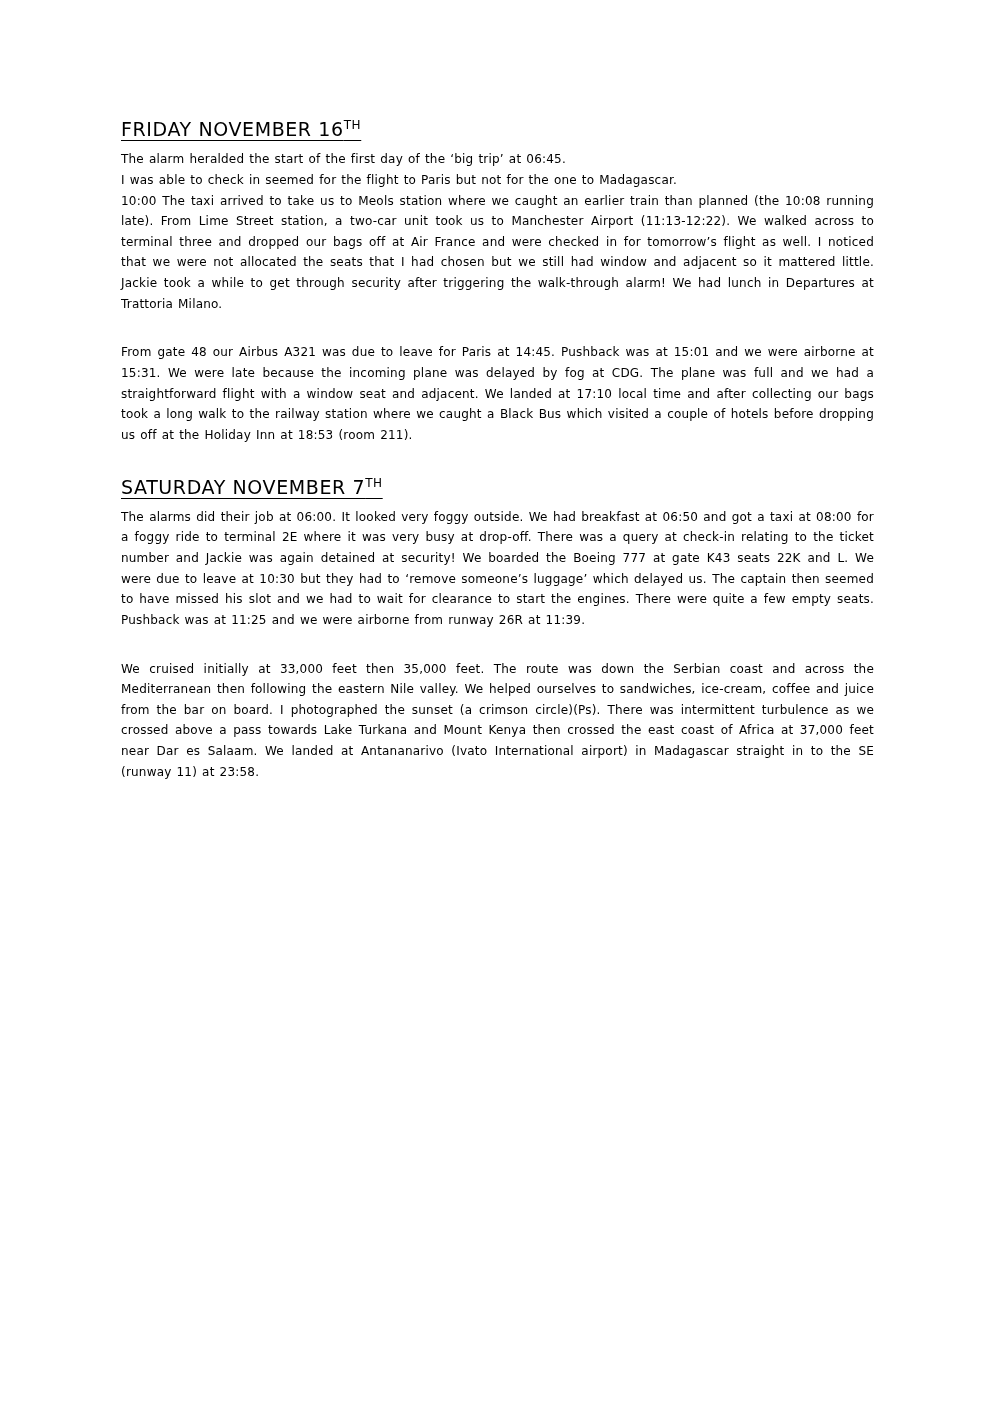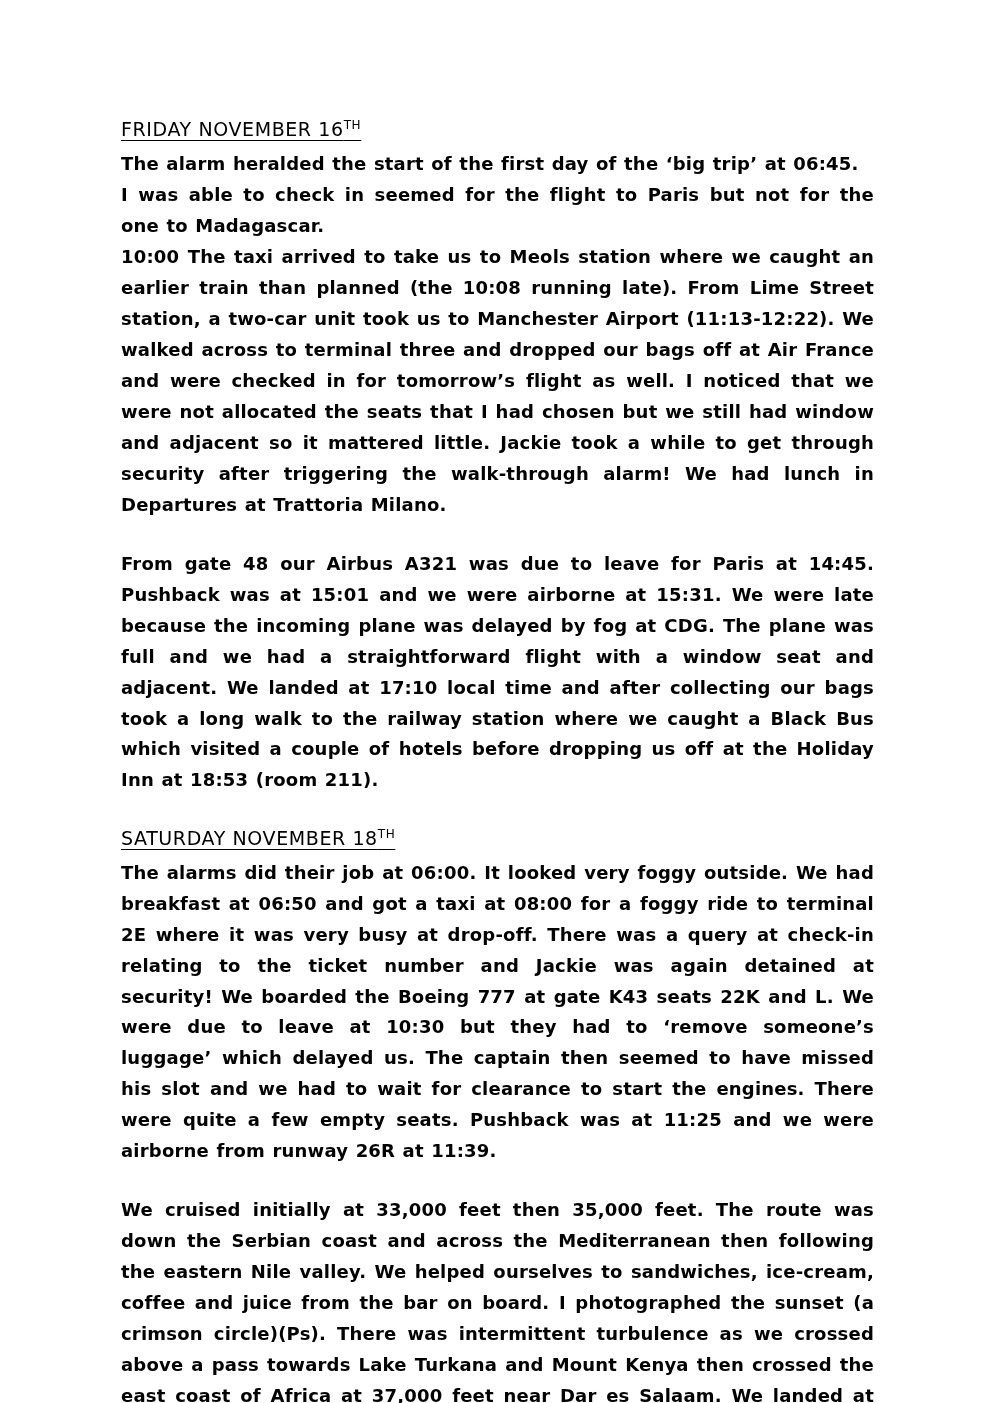--- a/index.html
+++ b/index.html
@@ -29,26 +29,25 @@
   .heading .underlined {
     text-decoration: underline;
     text-underline-offset: 4px;
   }
   .heading sup {
     font-size: 12px;
     vertical-align: super;
   }
   .para {
     margin: 0;
-    font-size: 18px;
+    font-size: 12px;
     line-height: 1.72;
     text-align: justify;
     letter-spacing: 0.2px;
     word-spacing: 1px;
-    font-weight: bold;
   }
   .para.gap {
     margin-top: 28px;
   }
 </style>
 </head>
 <body>
 
 <div class="page">
   <div id="sections">
@@ -59,21 +58,21 @@
 
   <p class="para">I was able to check in seemed for the flight to Paris but not for the one to Madagascar.</p>
 
   <p class="para">10:00 The taxi arrived to take us to Meols station where we caught an earlier train than planned (the 10:08 running late). From Lime Street station, a two-car unit took us to Manchester Airport (11:13-12:22). We walked across to terminal three and dropped our bags off at Air France and were checked in for tomorrow’s flight as well. I noticed that we were not allocated the seats that I had chosen but we still had window and adjacent so it mattered little. Jackie took a while to get through security after triggering the walk-through alarm! We had lunch in Departures at Trattoria Milano.</p>
 
   <p class="para gap">From gate 48 our Airbus A321 was due to leave for Paris at 14:45. Pushback was at 15:01 and we were airborne at 15:31. We were late because the incoming plane was delayed by fog at CDG. The plane was full and we had a straightforward flight with a window seat and adjacent. We landed at 17:10 local time and after collecting our bags took a long walk to the railway station where we caught a Black Bus which visited a couple of hotels before dropping us off at the Holiday Inn at 18:53 (room 211).</p>
 </div>
   </section>
 
   <section class="section">
-    <h2 class="heading"><span class="underlined"><span class="heading-text">SATURDAY NOVEMBER 18</span><sup class="heading-sup">TH</sup></span></h2>
+    <h2 class="heading"><span class="underlined"><span class="heading-text">SATURDAY NOVEMBER 7</span><sup class="heading-sup">TH</sup></span></h2>
     <div class="paragraphs">
   <p class="para">The alarms did their job at 06:00. It looked very foggy outside. We had breakfast at 06:50 and got a taxi at 08:00 for a foggy ride to terminal 2E where it was very busy at drop-off. There was a query at check-in relating to the ticket number and Jackie was again detained at security! We boarded the Boeing 777 at gate K43 seats 22K and L. We were due to leave at 10:30 but they had to ‘remove someone’s luggage’ which delayed us. The captain then seemed to have missed his slot and we had to wait for clearance to start the engines. There were quite a few empty seats. Pushback was at 11:25 and we were airborne from runway 26R at 11:39.</p>
 
   <p class="para gap">We cruised initially at 33,000 feet then 35,000 feet. The route was down the Serbian coast and across the Mediterranean then following the eastern Nile valley. We helped ourselves to sandwiches, ice-cream, coffee and juice from the bar on board. I photographed the sunset (a crimson circle)(Ps). There was intermittent turbulence as we crossed above a pass towards Lake Turkana and Mount Kenya then crossed the east coast of Africa at 37,000 feet near Dar es Salaam. We landed at Antananarivo (Ivato International airport) in Madagascar straight in to the SE (runway 11) at 23:58.</p>
 </div>
   </section>
 </div>
 </div>
 
 </body></html>

